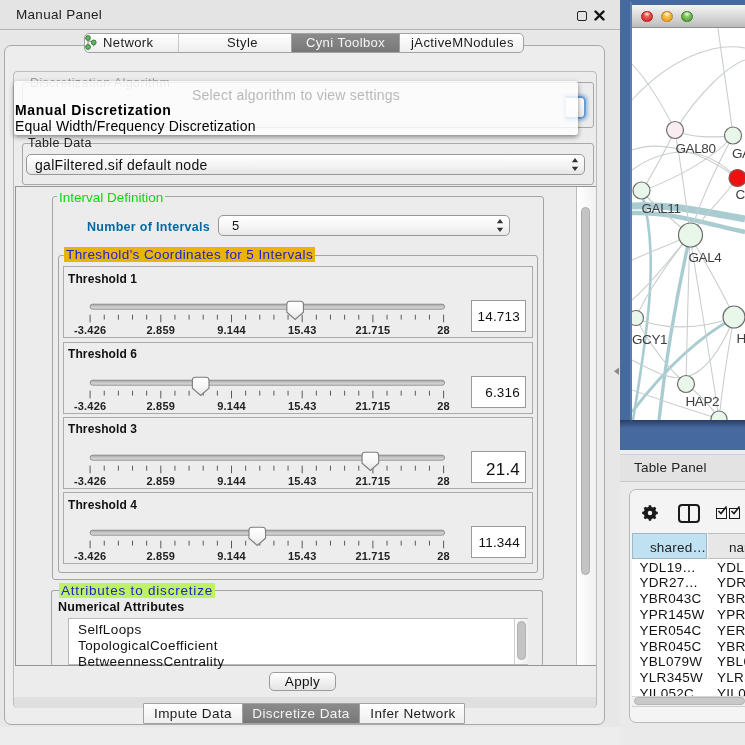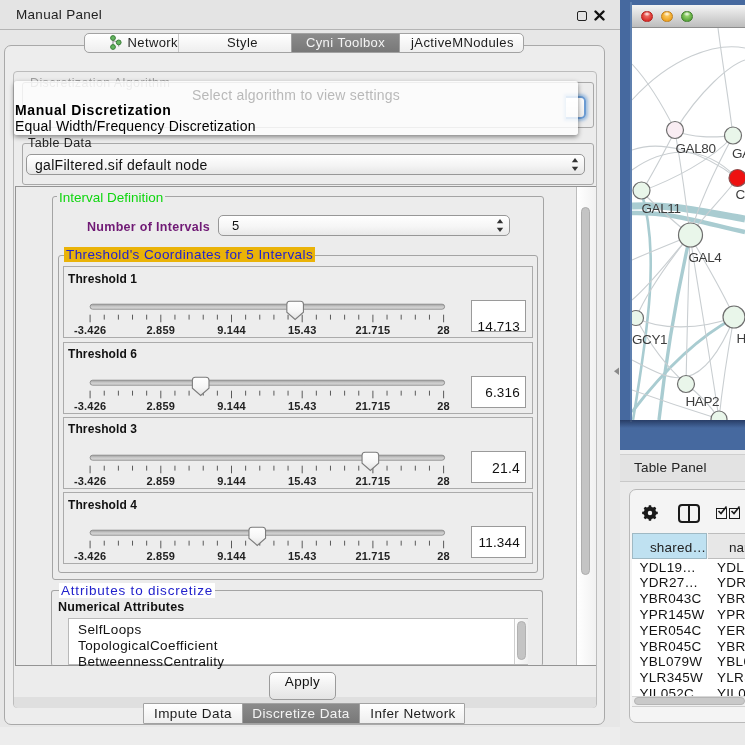--- a/index.html
+++ b/index.html
@@ -13,21 +13,21 @@
 <div class="txt" style="left:16px;top:7px;font-size:13.5px;letter-spacing:0.3px;color:#1e1e1e;">Manual Panel</div>
 <div class="abs" style="left:577px;top:11px;width:8px;height:8px;border:1.6px solid #222;border-radius:2px;"></div>
 <svg class="abs" style="left:594px;top:10px;" width="11" height="11">
       <path d="M1.5,1.5 L9.5,9.5 M9.5,1.5 L1.5,9.5" stroke="#111" stroke-width="2.4" stroke-linecap="round"></path>
     </svg>
 <div class="abs" style="left:3.5px;top:45px;width:601px;height:680px;background:#ededed;border:1px solid #a9a9a9;border-radius:7px;box-sizing:border-box;"></div>
 <div class="abs" style="left:0;top:727px;width:620px;height:18px;background:#ededed;"></div>
 <div class="abs" style="left:13px;top:71px;width:584px;height:637px;background:#ececec;border:1px solid #bcbcbc;border-radius:4px;box-sizing:border-box;"></div>
 <div class="abs" style="left:14px;top:697px;width:582px;height:11px;background:#dfdfdf;border-radius:0 0 4px 4px;"></div>
 <div class="abs" style="left:84px;top:33px;width:440px;height:20px;background:linear-gradient(#ffffff,#eeeeee);border:1px solid #a2a2a2;border-radius:5px;box-sizing:border-box;overflow:hidden;">
-<div style="position:absolute;left:0px;top:0;width:93px;height:20px;box-sizing:border-box;text-align:right;line-height:18px;font-size:13px;letter-spacing:0.4px;color:#1c1c1c;"><svg width="12" height="15" style="vertical-align:-3px;margin-right:6px;" viewBox="0 0 12 15">
+<div style="position:absolute;left:0px;top:0;width:93px;height:20px;box-sizing:border-box;text-align:left;line-height:18px;font-size:13px;letter-spacing:0.4px;color:#1c1c1c;"><svg width="12" height="15" style="vertical-align:-3px;margin-right:6px;" viewBox="0 0 12 15">
           <path d="M3,3.5 L3,12 M3,5.5 L8.7,7.5 M8.7,7.5 L8.7,11.5" stroke="#9a9a9a" stroke-width="1.2" fill="none"></path>
           <circle cx="3" cy="3" r="2.4" fill="#63b55e" stroke="#3c7c3a"></circle>
           <circle cx="8.7" cy="7.4" r="2.4" fill="#63b55e" stroke="#3c7c3a"></circle>
           <circle cx="3" cy="12" r="2.4" fill="#63b55e" stroke="#3c7c3a"></circle>
         </svg>Network</div>
 <div style="position:absolute;left:93px;top:0;width:53px;height:20px;border-left:1px solid #c8c8c8;box-sizing:border-box;text-align:center;line-height:18px;font-size:13px;letter-spacing:0.4px;color:#1c1c1c;padding-left:48px;">Style</div>
 <div style="position:absolute;left:146px;top:0;width:60px;height:20px;border-left:1px solid #c8c8c8;box-sizing:border-box;text-align:center;line-height:18px;font-size:13px;letter-spacing:0.4px;color:#1c1c1c;margin-top:36px;">Select</div>
 <div style="position:absolute;left:206px;top:0;width:108px;height:20px;background:linear-gradient(#8b8b8b,#767676);border-left:1px solid #a2a2a2;box-sizing:border-box;text-align:center;line-height:18px;font-size:13px;letter-spacing:0.4px;color:#f4f4f4;">Cyni&nbsp;Toolbox</div>
 <div style="position:absolute;left:314px;top:0;width:126px;height:20px;border-left:1px solid #a2a2a2;box-sizing:border-box;text-align:center;line-height:18px;font-size:13px;letter-spacing:0.4px;color:#1c1c1c;">jActiveMNodules</div>
 </div>
@@ -40,21 +40,21 @@
 <div class="txt" style="left:35px;top:157px;font-size:14px;letter-spacing:0.3px;color:#111;">galFiltered.sif default node</div>
 <svg class="abs" style="left:571px;top:158px;" width="8" height="13">
       <path d="M4,0 L7.2,4.2 L0.8,4.2 Z" fill="#333"></path>
       <path d="M4,13 L7.2,8.8 L0.8,8.8 Z" fill="#333"></path>
     </svg>
 <div class="abs" style="left:15px;top:186px;width:581px;height:480px;background:#ececec;border:1px solid #949494;box-sizing:border-box;"></div>
 <div class="abs" style="left:576px;top:187px;width:19px;height:478px;background:linear-gradient(90deg,#ffffff,#f1f1f1);border-left:1px solid #bdbdbd;"></div>
 <div class="abs" style="left:581px;top:207px;width:9px;height:368px;background:#c4c4c4;border:1px solid #adadad;border-radius:5px;box-sizing:border-box;"></div>
 <div class="abs" style="left:52px;top:196px;width:490px;height:382px;border:1px solid #a4a4a4;border-radius:3px;"></div>
 <div class="txt" style="left:57px;top:190px;font-size:13.5px;letter-spacing:0;color:#0fd60f;background:#ececec;padding:0 2px;">Interval Definition</div>
-<div class="txt" style="left:87px;top:219.5px;font-size:12.5px;font-weight:bold;letter-spacing:0.3px;color:#701a75;">Number of Intervals</div>
+<div class="txt" style="left:87px;top:219.5px;font-size:12.5px;font-weight:bold;letter-spacing:0.3px;color:#0369a1;">Number of Intervals</div>
 <div class="abs" style="left:218px;top:215px;width:292px;height:21px;background:linear-gradient(#ffffff,#f6f6f6 55%,#e9e9e9);border:1px solid #979797;border-radius:5px;box-sizing:border-box;"></div>
 <div class="txt" style="left:232px;top:218px;font-size:13px;color:#111;">5</div>
 <svg class="abs" style="left:496px;top:219px;" width="8" height="13">
       <path d="M4,0 L7.2,4.2 L0.8,4.2 Z" fill="#333"></path>
       <path d="M4,13 L7.2,8.8 L0.8,8.8 Z" fill="#333"></path>
     </svg>
 <div class="abs" style="left:58px;top:255px;width:478px;height:316px;border:1px solid #a4a4a4;border-radius:3px;"></div>
 <div class="txt" style="left:64px;top:246.5px;font-size:13.5px;letter-spacing:0.4px;color:#2222cc;background:#eab308;padding:0 2px;">Threshold's Coordinates for 5 Intervals</div>
 <div class="abs" style="left:63px;top:266.3px;width:470px;height:72px;background:#ededed;border:1px solid #ababab;box-sizing:border-box;"></div>
 <div class="txt" style="left:68px;top:271.8px;font-size:12px;font-weight:bold;letter-spacing:0.1px;color:#111;">Threshold 1</div>
@@ -88,21 +88,21 @@
 <line x1="380.60" y1="19.7" x2="380.60" y2="27.3" stroke="#5a5a5a" stroke-width="1"></line>
 <path d="M 223.84,17.2 L 223.84,9.2 Q 223.84,6.2 226.84,6.2 L 237.44,6.2 Q 240.44,6.2 240.44,9.2 L 240.44,17.2 L 232.14,24.4 Z" fill="url(#thm)" stroke="#7c7c7c" stroke-width="1.1"></path>
 </svg>
 <div class="txt" style="left:60.1px;top:324.3px;width:60px;text-align:center;font-size:11px;font-weight:bold;letter-spacing:0.2px;color:#222;">-3.426</div>
 <div class="txt" style="left:130.8px;top:324.3px;width:60px;text-align:center;font-size:11px;font-weight:bold;letter-spacing:0.2px;color:#222;">2.859</div>
 <div class="txt" style="left:201.5px;top:324.3px;width:60px;text-align:center;font-size:11px;font-weight:bold;letter-spacing:0.2px;color:#222;">9.144</div>
 <div class="txt" style="left:272.2px;top:324.3px;width:60px;text-align:center;font-size:11px;font-weight:bold;letter-spacing:0.2px;color:#222;">15.43</div>
 <div class="txt" style="left:342.9px;top:324.3px;width:60px;text-align:center;font-size:11px;font-weight:bold;letter-spacing:0.2px;color:#222;">21.715</div>
 <div class="txt" style="left:413.6px;top:324.3px;width:60px;text-align:center;font-size:11px;font-weight:bold;letter-spacing:0.2px;color:#222;">28</div>
 <div class="abs" style="left:470.5px;top:300.3px;width:55px;height:32px;background:#fff;border:1px solid #9a9a9a;box-sizing:border-box;"></div>
-<div class="txt" style="left:440px;top:309.3px;width:80px;text-align:right;font-size:13.5px;letter-spacing:0.2px;color:#111;margin-top:10px;">14.713</div>
+<div class="txt" style="left:440px;top:309.3px;width:80px;text-align:right;font-size:13.5px;letter-spacing:0.2px;color:#111;">14.713</div>
 <div class="abs" style="left:63px;top:341.6px;width:470px;height:72px;background:#ededed;border:1px solid #ababab;box-sizing:border-box;"></div>
 <div class="txt" style="left:68px;top:347.1px;font-size:12px;font-weight:bold;letter-spacing:0.1px;color:#111;">Threshold 6</div>
 <svg class="abs" style="left:63px;top:370.6px;" width="470" height="40" viewBox="0 0 470 40">
 <rect x="27.1" y="9.2" width="354.5" height="5" rx="2.5" fill="url(#trk)" stroke="#898989" stroke-width="0.9"></rect>
 <line x1="27.10" y1="19.7" x2="27.10" y2="27.3" stroke="#5a5a5a" stroke-width="1"></line>
 <line x1="41.24" y1="19.7" x2="41.24" y2="24.6" stroke="#5a5a5a" stroke-width="1"></line>
 <line x1="55.38" y1="19.7" x2="55.38" y2="24.6" stroke="#5a5a5a" stroke-width="1"></line>
 <line x1="69.52" y1="19.7" x2="69.52" y2="24.6" stroke="#5a5a5a" stroke-width="1"></line>
 <line x1="83.66" y1="19.7" x2="83.66" y2="24.6" stroke="#5a5a5a" stroke-width="1"></line>
 <line x1="97.80" y1="19.7" x2="97.80" y2="27.3" stroke="#5a5a5a" stroke-width="1"></line>
@@ -168,21 +168,21 @@
 <line x1="380.60" y1="19.7" x2="380.60" y2="27.3" stroke="#5a5a5a" stroke-width="1"></line>
 <path d="M 299.06,17.2 L 299.06,9.2 Q 299.06,6.2 302.06,6.2 L 312.66,6.2 Q 315.66,6.2 315.66,9.2 L 315.66,17.2 L 307.36,24.4 Z" fill="url(#thm)" stroke="#7c7c7c" stroke-width="1.1"></path>
 </svg>
 <div class="txt" style="left:60.1px;top:474.9px;width:60px;text-align:center;font-size:11px;font-weight:bold;letter-spacing:0.2px;color:#222;">-3.426</div>
 <div class="txt" style="left:130.8px;top:474.9px;width:60px;text-align:center;font-size:11px;font-weight:bold;letter-spacing:0.2px;color:#222;">2.859</div>
 <div class="txt" style="left:201.5px;top:474.9px;width:60px;text-align:center;font-size:11px;font-weight:bold;letter-spacing:0.2px;color:#222;">9.144</div>
 <div class="txt" style="left:272.2px;top:474.9px;width:60px;text-align:center;font-size:11px;font-weight:bold;letter-spacing:0.2px;color:#222;">15.43</div>
 <div class="txt" style="left:342.9px;top:474.9px;width:60px;text-align:center;font-size:11px;font-weight:bold;letter-spacing:0.2px;color:#222;">21.715</div>
 <div class="txt" style="left:413.6px;top:474.9px;width:60px;text-align:center;font-size:11px;font-weight:bold;letter-spacing:0.2px;color:#222;">28</div>
 <div class="abs" style="left:470.5px;top:450.9px;width:55px;height:32px;background:#fff;border:1px solid #9a9a9a;box-sizing:border-box;"></div>
-<div class="txt" style="left:440px;top:459.9px;width:80px;text-align:right;font-size:14px;letter-spacing:0.2px;color:#111;">21.4</div>
+<div class="txt" style="left:440px;top:459.9px;width:80px;text-align:right;font-size:17px;letter-spacing:0.2px;color:#111;">21.4</div>
 <div class="abs" style="left:63px;top:492.2px;width:470px;height:72px;background:#ededed;border:1px solid #ababab;box-sizing:border-box;"></div>
 <div class="txt" style="left:68px;top:497.7px;font-size:12px;font-weight:bold;letter-spacing:0.1px;color:#111;">Threshold 4</div>
 <svg class="abs" style="left:63px;top:521.2px;" width="470" height="40" viewBox="0 0 470 40">
 <rect x="27.1" y="9.2" width="354.5" height="5" rx="2.5" fill="url(#trk)" stroke="#898989" stroke-width="0.9"></rect>
 <line x1="27.10" y1="19.7" x2="27.10" y2="27.3" stroke="#5a5a5a" stroke-width="1"></line>
 <line x1="41.24" y1="19.7" x2="41.24" y2="24.6" stroke="#5a5a5a" stroke-width="1"></line>
 <line x1="55.38" y1="19.7" x2="55.38" y2="24.6" stroke="#5a5a5a" stroke-width="1"></line>
 <line x1="69.52" y1="19.7" x2="69.52" y2="24.6" stroke="#5a5a5a" stroke-width="1"></line>
 <line x1="83.66" y1="19.7" x2="83.66" y2="24.6" stroke="#5a5a5a" stroke-width="1"></line>
 <line x1="97.80" y1="19.7" x2="97.80" y2="27.3" stroke="#5a5a5a" stroke-width="1"></line>
@@ -224,29 +224,29 @@
           <stop offset="1" stop-color="#dedede"></stop>
         </linearGradient>
         <linearGradient id="thm" x1="0" y1="0" x2="0" y2="1">
           <stop offset="0" stop-color="#ffffff"></stop>
           <stop offset="0.55" stop-color="#f6f6f6"></stop>
           <stop offset="1" stop-color="#e3e3e3"></stop>
         </linearGradient>
       </defs>
     </svg>
 <div class="abs" style="left:51px;top:590px;width:490px;height:75px;border:1px solid #a4a4a4;border-radius:3px;border-bottom:none;"></div>
-<div class="txt" style="left:59px;top:583px;font-size:13.5px;letter-spacing:0.8px;color:#2222cc;background:#ffffff;padding:0 2px;">Attributes to discretize</div>
+<div class="txt" style="left:59px;top:583px;font-size:13.5px;letter-spacing:0.8px;color:#2222cc;background:#bef264;padding:0 2px;">Attributes to discretize</div>
 <div class="txt" style="left:58px;top:600px;font-size:12.5px;font-weight:bold;letter-spacing:0.2px;color:#111;">Numerical Attributes</div>
 <div class="abs" style="left:68px;top:618px;width:460px;height:47px;background:#ffffff;border:1px solid #b9b9b9;box-sizing:border-box;"></div>
 <div class="txt" style="left:78px;top:622px;font-size:13.5px;letter-spacing:0.4px;color:#111;">SelfLoops</div>
 <div class="txt" style="left:78px;top:638px;font-size:13.5px;letter-spacing:0.4px;color:#111;">TopologicalCoefficient</div>
 <div class="txt" style="left:78px;top:654px;font-size:13.5px;letter-spacing:0.4px;color:#111;">BetweennessCentrality</div>
 <div class="abs" style="left:514px;top:619px;width:13px;height:45px;background:linear-gradient(90deg,#fdfdfd,#efefef);border-left:1px solid #cfcfcf;"></div>
 <div class="abs" style="left:516.5px;top:621px;width:9px;height:39px;background:#c4c4c4;border:1px solid #b1b1b1;border-radius:5px;box-sizing:border-box;"></div>
-<div class="abs" style="left:269px;top:672px;width:67px;height:28px;background:linear-gradient(#ffffff,#f1f1f1 50%,#e4e4e4);border:1px solid #9b9b9b;border-radius:5px;box-sizing:border-box;text-align:center;line-height:17px;font-size:13.5px;letter-spacing:0.3px;color:#111;">Apply</div>
+<div class="abs" style="left:269px;top:672px;width:67px;height:19px;background:linear-gradient(#ffffff,#f1f1f1 50%,#e4e4e4);border:1px solid #9b9b9b;border-radius:5px;box-sizing:border-box;text-align:center;line-height:17px;font-size:13.5px;letter-spacing:0.3px;color:#111;">Apply</div>
 <div class="abs" style="left:143px;top:703px;width:322px;height:21px;background:linear-gradient(#ffffff,#eeeeee);border:1px solid #a2a2a2;border-radius:1px;box-sizing:border-box;overflow:hidden;">
 <div style="position:absolute;left:0px;top:0;width:98px;height:21px;box-sizing:border-box;text-align:center;line-height:19px;font-size:13.5px;letter-spacing:0.4px;color:#1c1c1c;">Impute&nbsp;Data</div>
 <div style="position:absolute;left:98px;top:0;width:117px;height:21px;background:linear-gradient(#8b8b8b,#767676);border-left:1px solid #a2a2a2;box-sizing:border-box;text-align:center;line-height:19px;font-size:13.5px;letter-spacing:0.4px;color:#f4f4f4;">Discretize&nbsp;Data</div>
 <div style="position:absolute;left:215px;top:0;width:107px;height:21px;border-left:1px solid #a2a2a2;box-sizing:border-box;text-align:center;line-height:19px;font-size:13.5px;letter-spacing:0.4px;color:#1c1c1c;">Infer&nbsp;Network</div>
 </div>
 <svg class="abs" style="left:613px;top:367px;" width="7" height="9">
       <path d="M6,0.5 L6,8 L1,4.2 Z" fill="#8a8a8a"></path>
     </svg>
 <div class="abs" style="left:620px;top:0;width:125px;height:450px;background:#46699f;"></div>
 <div class="abs" style="left:630px;top:2px;width:2px;height:420px;background:#5f80af;"></div>

